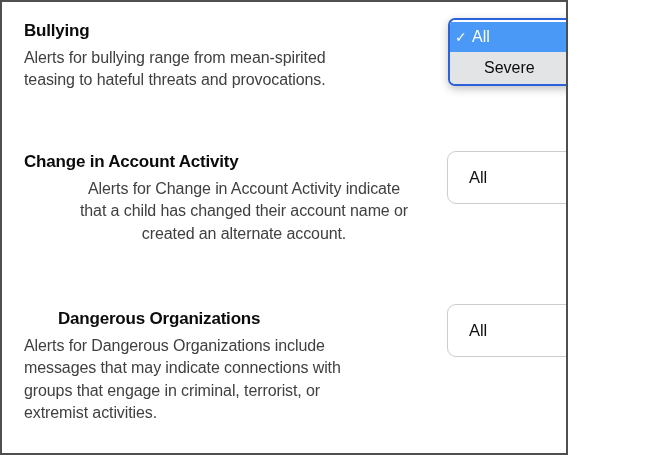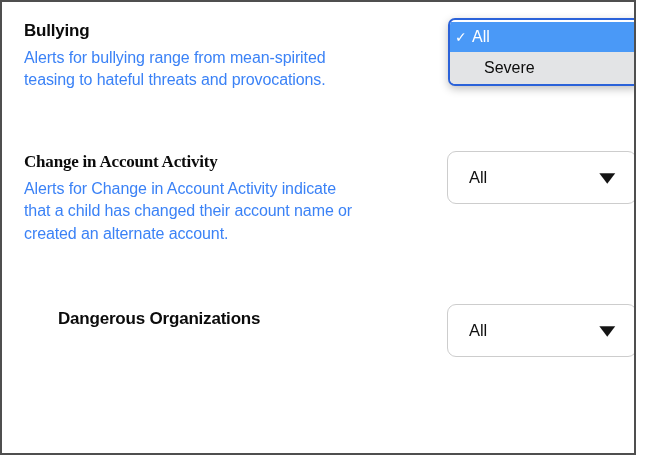--- a/index.html
+++ b/index.html
@@ -1,19 +1,19 @@
 <!DOCTYPE html>
 <html><head>
 <meta charset="utf-8">
 <style>
   html, body { margin: 0; padding: 0; background: #fff; }
 
   .screen {
     position: relative;
-    width: 636px;
+    width: 568px;
     height: 455px;
     box-sizing: border-box;
     border: 2px solid #4f4f4f;
     background: #ffffff;
     font-family: "Liberation Sans", sans-serif;
     overflow: hidden;
   }
 
   .section-title {
     position: absolute;
@@ -24,28 +24,28 @@
     letter-spacing: -0.2px;
     color: #0b0b0b;
   }
   .section-desc {
     position: absolute;
     left: 22px;
     margin: 0;
     font-size: 16px;
     line-height: 22.4px;
     letter-spacing: -0.1px;
-    color: #3b82f6;
+    color: #404040;
     width: 440px;
   }
 
   #title-0 { top: 19px; }
   #desc-0  { top: 45px; }
-  #title-1 { top: 150px; font-family: Liberation Serif, serif; }
-  #desc-1  { top: 176px; }
+  #title-1 { top: 150px; }
+  #desc-1  { top: 176px; text-align: center; }
   #title-2 { top: 307px; margin-left: 34px; }
   #desc-2  { top: 333px; }
 
   
   .open-menu {
     position: absolute;
     left: 446px;
     top: 16px;
     width: 192px;
     box-sizing: border-box;
@@ -135,19 +135,20 @@
 
   <h3 class="section-title" id="title-1">Change in Account Activity</h3>
   <p class="section-desc" id="desc-1">Alerts for Change in Account Activity indicate<br>that a child has changed their account name or<br>created an alternate account.</p>
 
   <div class="select-box" id="select-1" role="button">
     <span class="select-value">All</span>
     <span class="caret">▼</span>
   </div>
 
   <h3 class="section-title" id="title-2">Dangerous Organizations</h3>
+  <p class="section-desc" id="desc-2">Alerts for Dangerous Organizations include<br>messages that may indicate connections with<br>groups that engage in criminal, terrorist, or<br>extremist activities.</p>
 
   <div class="select-box" id="select-2" role="button">
     <span class="select-value">All</span>
     <span class="caret">▼</span>
   </div>
 
 </div>
 
 </body></html>

